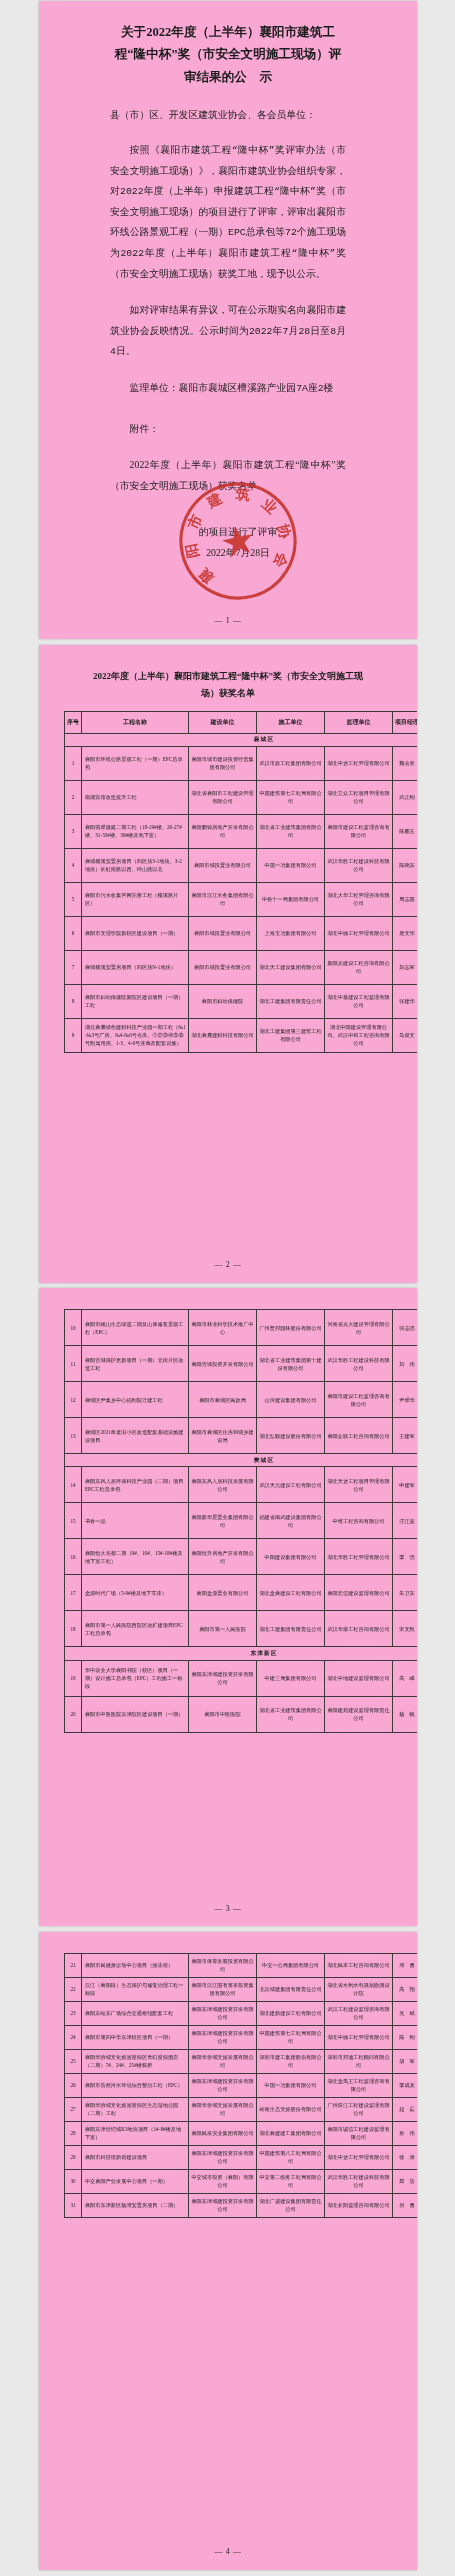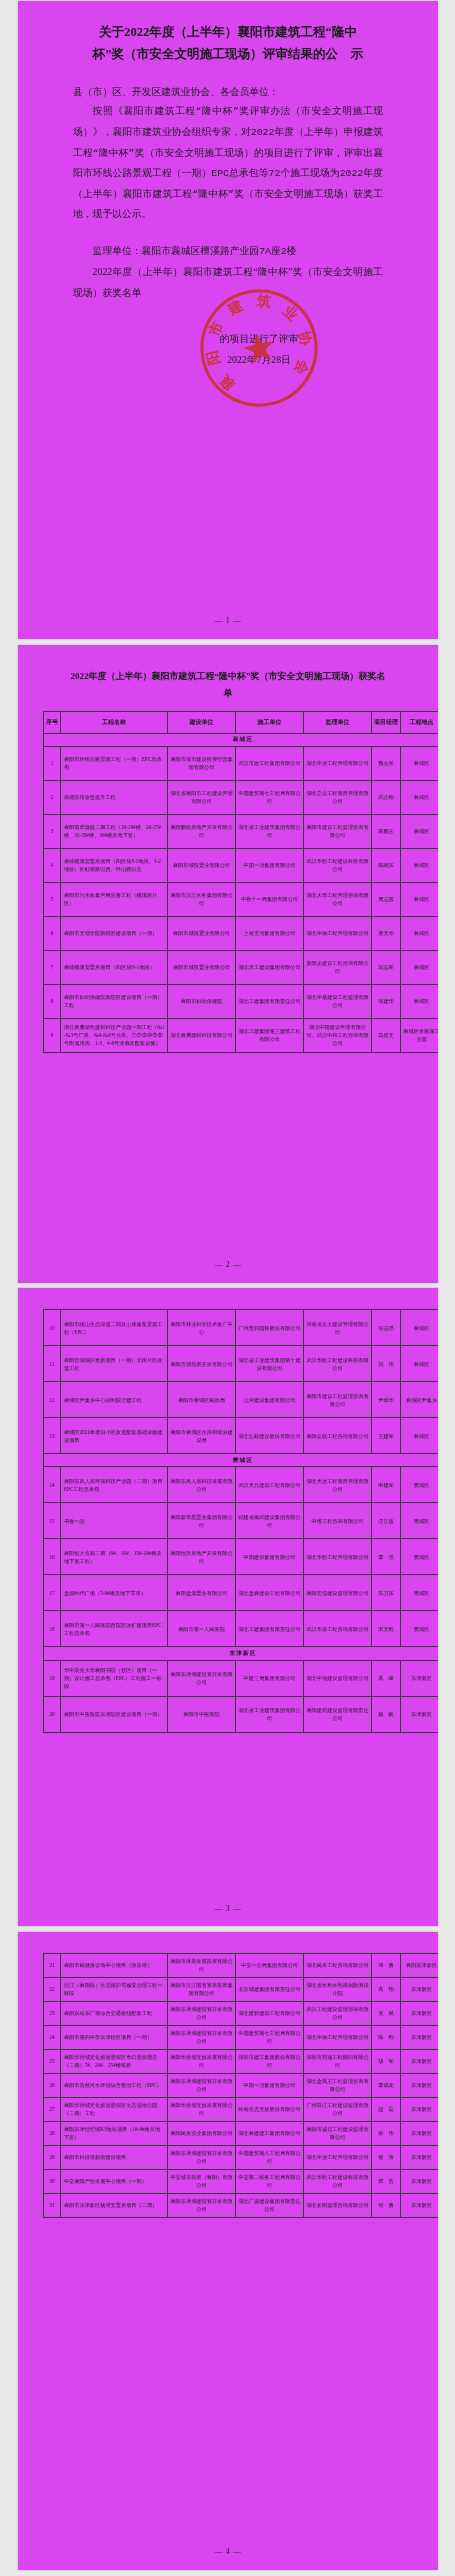--- a/index.html
+++ b/index.html
@@ -4,34 +4,34 @@
 <style>
   * { box-sizing: border-box; }
   html,body { margin:0; padding:0; }
   body {
     width:456px;
     background:#e9e9e9;
     font-family:"Liberation Serif","DejaVu Serif",serif;
     color:#1c1c1c;
   }
   .page {
-    width:420px; height:638px;
-    background:#d946ef;
+    width:378px; height:638px;
+    background:#f9a8d4;
     margin:1.1px auto 5.7px auto;
     position:relative;
     box-shadow:0 0 2.3px rgba(0,0,0,.25);
     overflow:hidden;
   }
   
   .page1-content { padding:19.5px 55px 0 55px; }
   .doc-title {
     font-size:12.6px; font-weight:700; text-align:center;
     line-height:1.8; margin:0 16px 16px 16px;
   }
-  .body-text p { font-size:9.8px; line-height:2.1; margin:0; text-align:justify; }
+  .body-text p { font-size:9.8px; line-height:2.1; margin:16px; text-align:justify; }
   .indent { text-indent:2em;font-family:Liberation Mono, monospace; }
   .gap-top { margin-top:16px !important; }
   .attach-label { margin-top:19.5px !important; text-indent:2em; }
   .attach-title { margin-left:2em; text-indent:2em; }
   .sign-block {
     position:relative; width:138px;
     margin:24px 55px 0 auto;
     text-align:center; font-size:9.8px; line-height:2.2;
   }
   .seal-svg {
@@ -68,21 +68,23 @@
 </style>
 </head>
 <body>
 
 <div class="page">
   <div class="page1-content">
     <div class="doc-title">关于2022年度（上半年）襄阳市建筑工程“隆中杯”奖（市安全文明施工现场）评审结果的公　示</div>
     <div class="body-text">
       <p>县（市）区、开发区建筑业协会、各会员单位：</p>
       <p class="indent">按照《襄阳市建筑工程“隆中杯”奖评审办法（市安全文明施工现场）》，襄阳市建筑业协会组织专家，对2022年度（上半年）申报建筑工程“隆中杯”奖（市安全文明施工现场）的项目进行了评审，评审出襄阳市环线公路景观工程（一期）EPC总承包等72个施工现场为2022年度（上半年）襄阳市建筑工程“隆中杯”奖（市安全文明施工现场）获奖工地，现予以公示。</p>
+      <p class="indent gap-top">如对评审结果有异议，可在公示期实名向襄阳市建筑业协会反映情况。公示时间为2022年7月28日至8月4日。</p>
       <p class="indent gap-top">监理单位：襄阳市襄城区檀溪路产业园7A座2楼</p>
+      <p class="attach-label">附件：</p>
       <p class="attach-title">2022年度（上半年）襄阳市建筑工程“隆中杯”奖（市安全文明施工现场）获奖名单</p>
     </div>
     <div class="sign-block">
       <svg class="seal-svg" viewBox="0 0 200 200" aria-hidden="true" style="font-size:17px">
         <circle cx="100" cy="100" r="92" fill="none" stroke="#c7342c" stroke-width="5"></circle>
         <polygon points="100,76 105.9,93.9 124.7,94 109.5,105.1 115.3,123 100,112 84.7,123 90.5,105.1 75.3,94 94.1,93.9" fill="#c7342c"></polygon>
         <g id="seal-arc-text">
             <text transform="translate(45.0,140.0) rotate(-126.0)" text-anchor="middle" fill="#c7342c" font-size="23" font-weight="bold">襄</text>
             <text transform="translate(32.0,100.0) rotate(-90.0)" text-anchor="middle" fill="#c7342c" font-size="23" font-weight="bold">阳</text>
             <text transform="translate(45.0,60.0) rotate(-54.0)" text-anchor="middle" fill="#c7342c" font-size="23" font-weight="bold">市</text>

